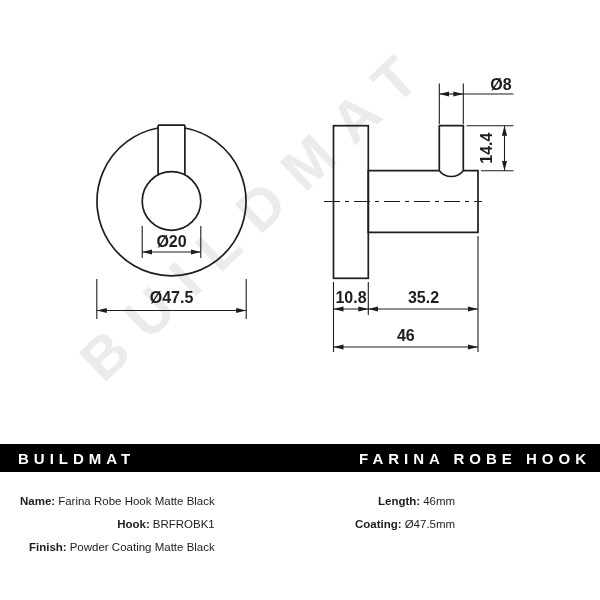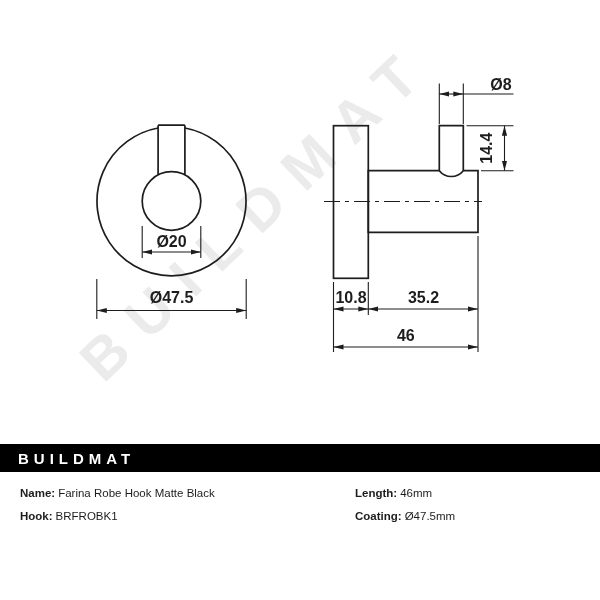--- a/index.html
+++ b/index.html
@@ -9,21 +9,21 @@
   .shape{stroke:#1d1d1d;stroke-width:1.7;fill:none;}
   .thin{stroke:#1d1d1d;stroke-width:1.1;fill:none;}
   .cline{stroke:#1d1d1d;stroke-width:1.1;fill:none;stroke-dasharray:16 5 4 5;}
   .dim{font-family:"Liberation Sans",sans-serif;font-size:16px;font-weight:bold;fill:#1d1d1d;stroke:none;}
   .wm{font-family:"Liberation Sans",sans-serif;font-size:58px;font-weight:bold;fill:#ebebeb;stroke:none;}
   .header-bar{position:absolute;left:0;top:444px;width:600px;height:28px;background:#000;
               display:flex;align-items:center;justify-content:space-between;
               padding:0 9px 0 18px;box-sizing:border-box;}
   .header-bar span{color:#fff;font-size:15px;font-weight:bold;letter-spacing:5px;white-space:nowrap;}
   .specs{position:absolute;left:0;top:483px;width:600px;color:#1d1d1d;font-size:11.5px;}
-  .spec-col{position:absolute;top:4px;}
+  .spec-col{position:absolute;top:12px;text-align:right;}
   .spec-col.left{left:20px;}
   .spec-col.right{left:328px;margin-left:27px;}
   .spec-row{height:12px;line-height:12px;margin-bottom:11px;white-space:nowrap;}
   .spec-row b{margin-right:3px;}
 </style>
 </head>
 <body>
 
 <div class="stage">
 
@@ -80,29 +80,33 @@
       <text class="dim" x="423.5" y="303" text-anchor="middle">35.2</text>
 
       <path class="thin" d="M 478 236 V 352"></path>
       <line class="thin" x1="333.5" y1="347" x2="478" y2="347" marker-start="url(#arr)" marker-end="url(#arr)"></line>
       <text class="dim" x="405.8" y="341" text-anchor="middle">46</text>
     </g>
   </svg>
 
   <div class="header-bar">
     <span>BUILDMAT</span>
+    <span>FARINA ROBE HOOK</span>
   </div>
 
   <div class="specs">
     <div class="spec-col left">
       <div class="spec-row">
         <b>Name:</b><span>Farina Robe Hook Matte Black</span>
       </div>
       <div class="spec-row">
         <b>Hook:</b><span>BRFROBK1</span>
+      </div>
+      <div class="spec-row">
+        <b>Finish:</b><span>Powder Coating Matte Black</span>
       </div>
     </div>
     <div class="spec-col right">
       <div class="spec-row">
         <b>Length:</b><span>46mm</span>
       </div>
       <div class="spec-row">
         <b>Coating:</b><span>Ø47.5mm</span>
       </div>
     </div>

